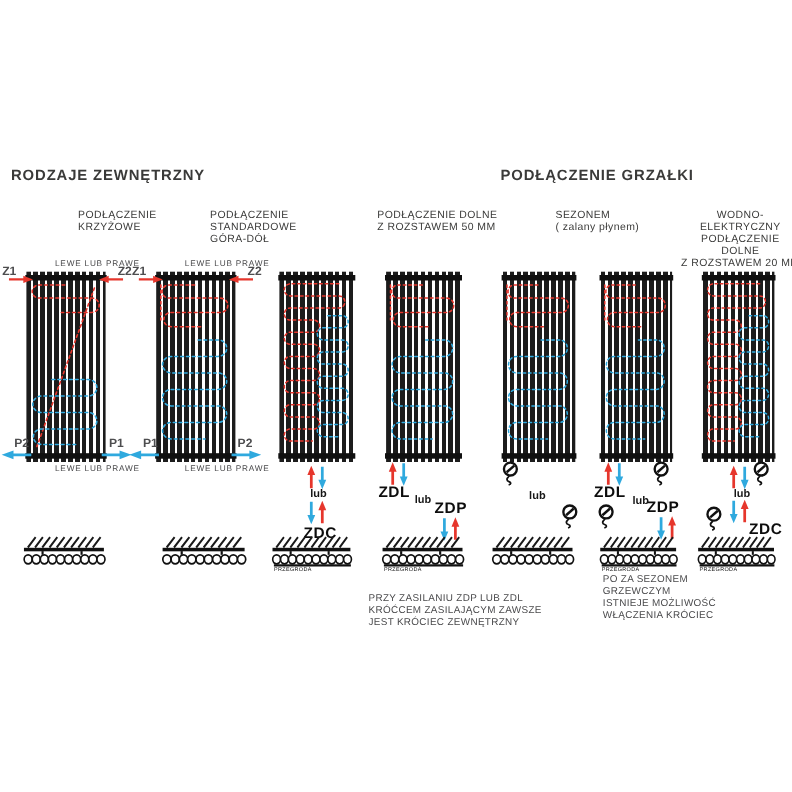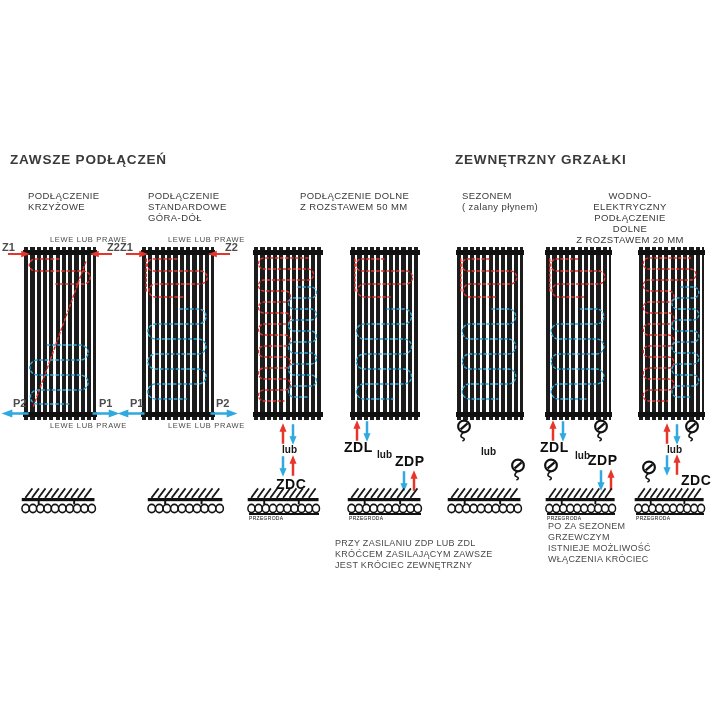--- a/index.html
+++ b/index.html
@@ -2,21 +2,21 @@
 <html><head>
 <meta charset="utf-8">
 <style>
   html,body{margin:0;padding:0;}
   body{
     width:720px;height:720px;background:#ffffff;position:relative;overflow:hidden;
     font-family:"Liberation Sans", sans-serif;color:#3a3a39;
   }
   .abs{position:absolute;}
   .title{font-size:13.5px;font-weight:600;letter-spacing:.8px;color:#3a3a39;white-space:nowrap;}
-  .colhead{font-size:9.5px;line-height:11px;letter-spacing:.4px;font-weight:500;color:#3a3a39;white-space:pre-line;}
+  .colhead{font-size:9.5px;line-height:11px;letter-spacing:.4px;font-weight:500;color:#3a3a39;white-space:pre-line;margin-left:43px;}
   .smallnote{font-size:7.5px;letter-spacing:.7px;color:#4a4a4c;white-space:nowrap;text-align:left;padding-left:28px;}
   .zp{font-size:11px;font-weight:700;color:#4d4d4f;white-space:nowrap;}
   .bigl{font-size:14px;font-weight:800;color:#0d0d0d;letter-spacing:.5px;white-space:nowrap;}
   .lub{font-size:10px;font-weight:700;color:#161616;white-space:nowrap;}
   .note{font-size:9px;line-height:11px;letter-spacing:.3px;color:#4a4a4c;white-space:pre-line;}
   .prz{font-size:5px;letter-spacing:.3px;color:#111;white-space:nowrap;}
   .red{color:#e6362c;}
   .blue{color:#2fa9de;}
   .flipy{transform:scaleY(-1);}
   .flipx{transform:scaleX(-1);}
@@ -80,22 +80,22 @@
     <g id="heater">
       <circle cx="9" cy="9.5" r="6.6" fill="#ffffff" stroke="#111" stroke-width="2.4"></circle>
       <path d="M5.2,12.8 L13,6" stroke="#111" stroke-width="2.6" fill="none"></path>
       <path d="M8,16.5 C4.5,19.5 5,21.5 7.5,22.3 C10,23.1 10,25 7.2,25.8" fill="none" stroke="#111" stroke-width="1.8"></path>
     </g>
   </defs>
 </svg>
 
 <div>
 
-  <div class="abs title" style="left:10px;top:152px">ZAWSZE PODŁĄCZEŃ</div>
-  <div class="abs title" style="left:455px;top:152px">ZEWNĘTRZNY GRZAŁKI</div>
+  <div class="abs title" style="left:10px;top:152px">RODZAJE ZEWNĘTRZNY</div>
+  <div class="abs title" style="left:455px;top:152px">PODŁĄCZENIE GRZAŁKI</div>
 
   <div class="abs colhead" style="left:28px;top:190px">PODŁĄCZENIE
 KRZYŻOWE</div>
   <div class="abs colhead" style="left:148px;top:190px">PODŁĄCZENIE
 STANDARDOWE
 GÓRA-DÓŁ</div>
   <div class="abs colhead" style="left:300px;top:190px">PODŁĄCZENIE DOLNE
 Z ROZSTAWEM 50 MM</div>
   <div class="abs colhead" style="left:462px;top:190px">SEZONEM
 ( zalany płynem)</div>

